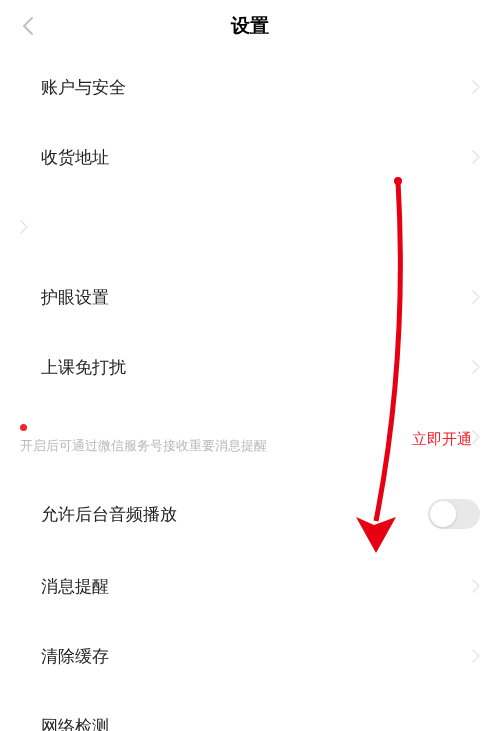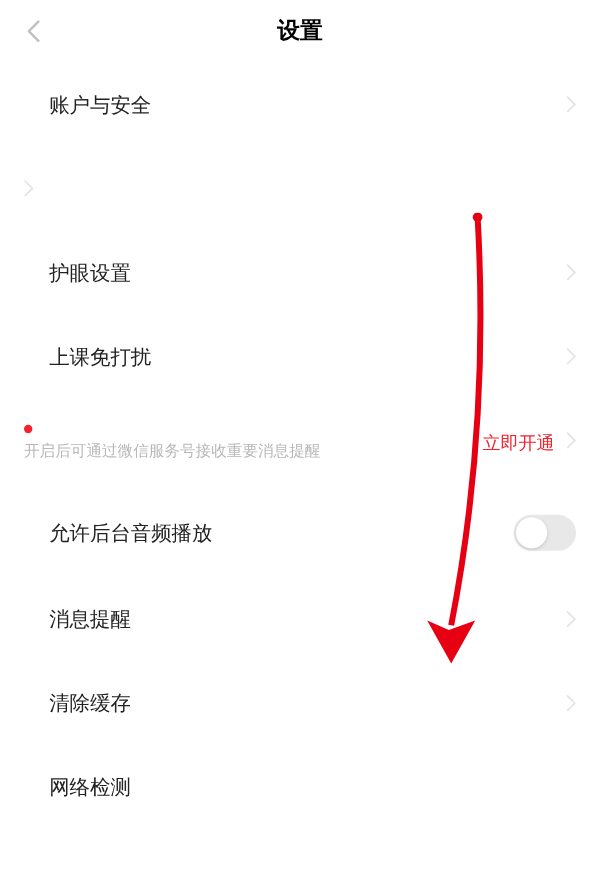--- a/index.html
+++ b/index.html
@@ -78,21 +78,20 @@
     }
     .dot {
       width: 7px;
       height: 7px;
       border-radius: 50%;
       background: #f5222d;
     }
     .item-right {
       display: flex;
       align-items: flex-start;
-      gap: 10px;
     }
     .action-text {
       font-size: 15px;
       color: #f5222d;
     }
     .chevron {
       width: 8px;
       height: 14px;
       opacity: 0.25;
     }
@@ -143,20 +142,32 @@
         <span class="item-label">账户与安全</span>
       </div>
     </div>
     <div class="item-right">
       <svg class="chevron" viewBox="0 0 8 14">
           <path d="M1 1 L7 7 L1 13" stroke="#999" stroke-width="1.5" fill="none" stroke-linecap="round"></path>
         </svg>
     </div>
   </div>
 
+  <div class="item">
+    <div class="item-left">
+      <div class="item-label-row">
+        <span class="item-label">收货地址</span>
+      </div>
+    </div>
+    <div class="item-right">
+      <svg class="chevron" viewBox="0 0 8 14">
+          <path d="M1 1 L7 7 L1 13" stroke="#999" stroke-width="1.5" fill="none" stroke-linecap="round"></path>
+        </svg>
+    </div>
+  </div>
 
   <div class="item">
     <div class="item-right">
       <svg class="chevron" viewBox="0 0 8 14">
           <path d="M1 1 L7 7 L1 13" stroke="#999" stroke-width="1.5" fill="none" stroke-linecap="round"></path>
         </svg>
     </div>
   </div>
 
   <div class="item">

